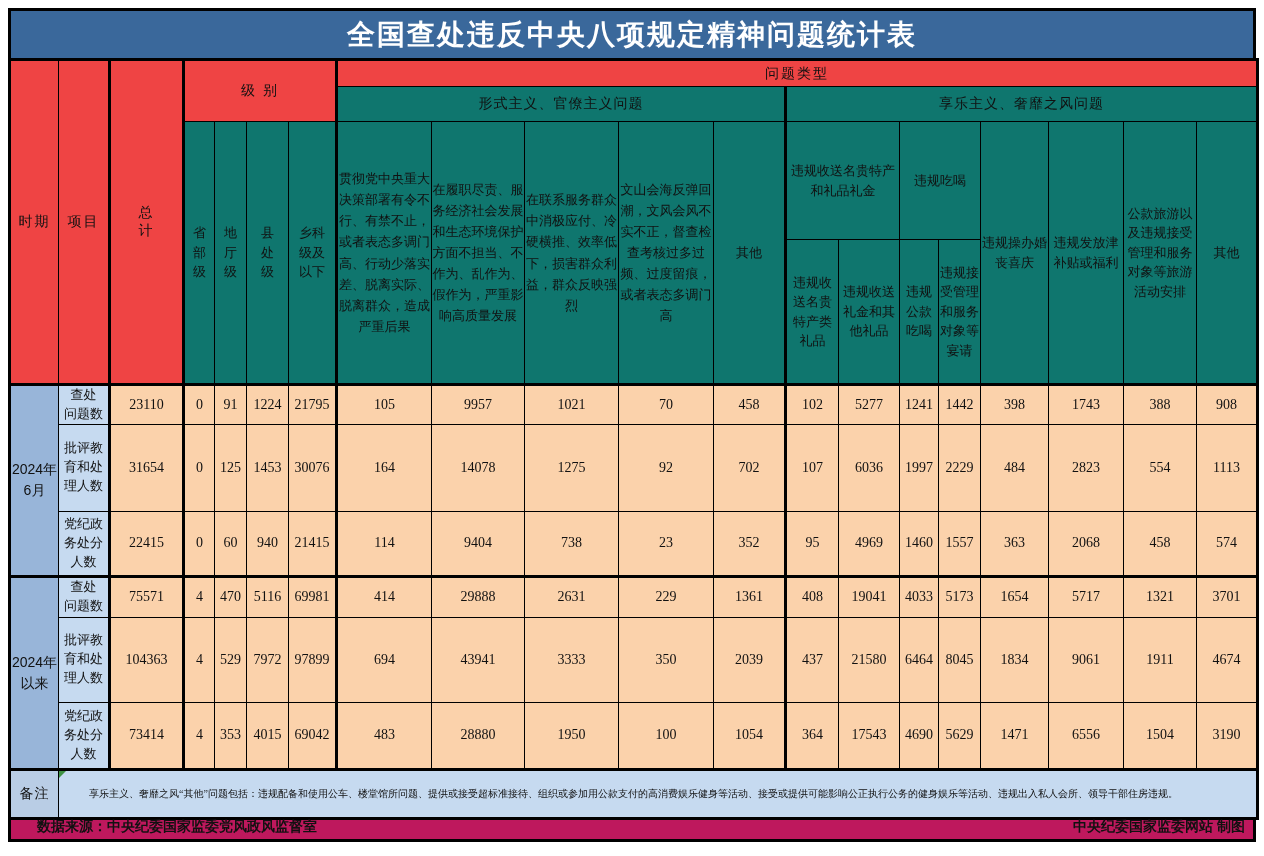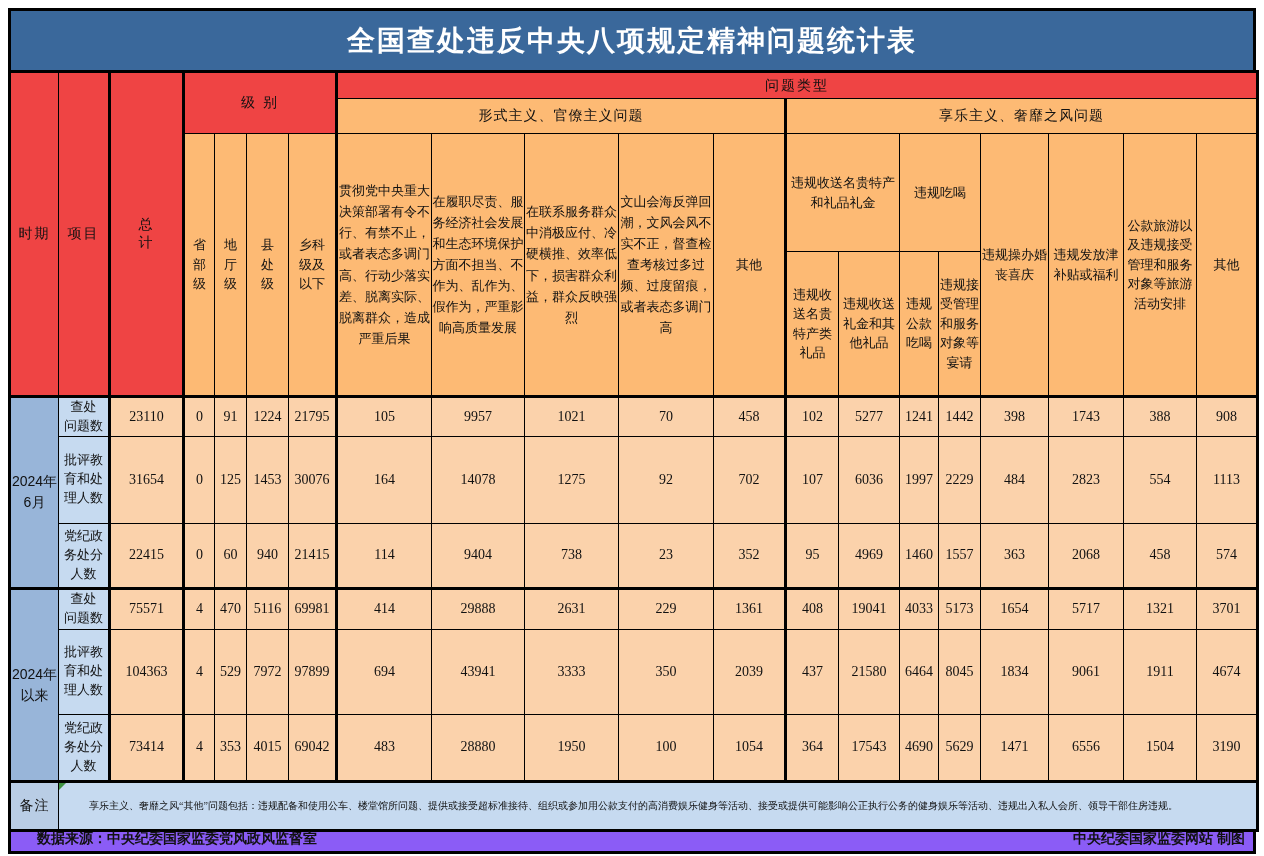--- a/index.html
+++ b/index.html
@@ -1,48 +1,48 @@
 <!DOCTYPE html>
 <html><head>
 <meta charset="utf-8">
 <style>
   html,body{margin:0;padding:0;background:#fff;}
   body{width:1264px;height:856px;position:relative;font-family:"Liberation Sans",sans-serif;}
   .sheet{position:absolute;left:8px;top:8px;width:1248px;}
   .title-bar{
-    box-sizing:border-box;height:62px;background:#3a689b;border:3px solid #000;border-bottom:none;
+    box-sizing:border-box;height:50px;background:#3a689b;border:3px solid #000;border-bottom:none;
     color:#fff;display:flex;align-items:center;justify-content:center;
     font-family:"Liberation Serif",serif;font-weight:bold;font-size:28px;letter-spacing:2px;
   }
   table.grid{border-collapse:collapse;table-layout:fixed;width:1248px;border:3px solid #000;}
   .grid th,.grid td{box-sizing:border-box;border:1.5px solid #000;padding:0;overflow:hidden;
     text-align:center;vertical-align:middle;font-weight:normal;color:#111;}
   
   .bl3{border-left-width:3px !important;}
   tr.tt>th, tr.tt>td{border-top-width:3px !important;}
   
   .mid{background:#ef4444;font-weight:bold;font-size:14px;letter-spacing:2px;}
-  .light{background:#fdba74;}
+  .light{background:#0f766e;}
   .bold{font-weight:bold;font-size:14px;letter-spacing:1px;}
   .kai{font-family:"Liberation Serif",serif;font-size:13px;line-height:1.5;}
   .desc{text-align:justify;padding:6px 10px;line-height:1.62;font-size:13px;}
   .grpwrap{padding:2px 12px;}
   .pre{white-space:pre-line;}
   .period{background:#98b5d9;font-weight:bold;font-size:14px;line-height:1.5;}
   .rowlabel{background:#c6daf0;font-weight:bold;font-size:13px;line-height:1.45;margin-top:12px;}
   .data{background:#fbd2ab;font-family:"Liberation Serif",serif;font-size:14px;color:#3c3c3c;}
   
   .note-label{background:#b9cde5;font-weight:bold;font-size:14px;letter-spacing:1px;}
   .note-text{background:#c6daf0;text-align:left;position:relative;
     font-family:"Liberation Serif",serif;font-size:10px;line-height:1.75;color:#222;}
   .note-text .inner{display:block;padding:3px 12px 3px 10px;text-indent:2em;text-align:justify;}
   .corner{position:absolute;left:0;top:0;width:0;height:0;
     border-top:7px solid #3f9142;border-right:7px solid transparent;}
   
-  .footer{box-sizing:border-box;height:22px;background:#8b5cf6;border:3px solid #000;border-top:none;
+  .footer{box-sizing:border-box;height:22px;background:#be185d;border:3px solid #000;border-top:none;
     display:flex;align-items:center;justify-content:space-between;
     font-weight:bold;font-size:14px;color:#111;padding:0 8px 4px 26px;}
   
   tr.r1>th{height:27px;}
   tr.r2>th{height:35px;}
   tr.r3>th{height:118px;}
   tr.r4>th{height:145px;}
   tr.d1>td{height:38px;}
   tr.d2>td{height:87px;}
   tr.d3>td{height:65px;}

